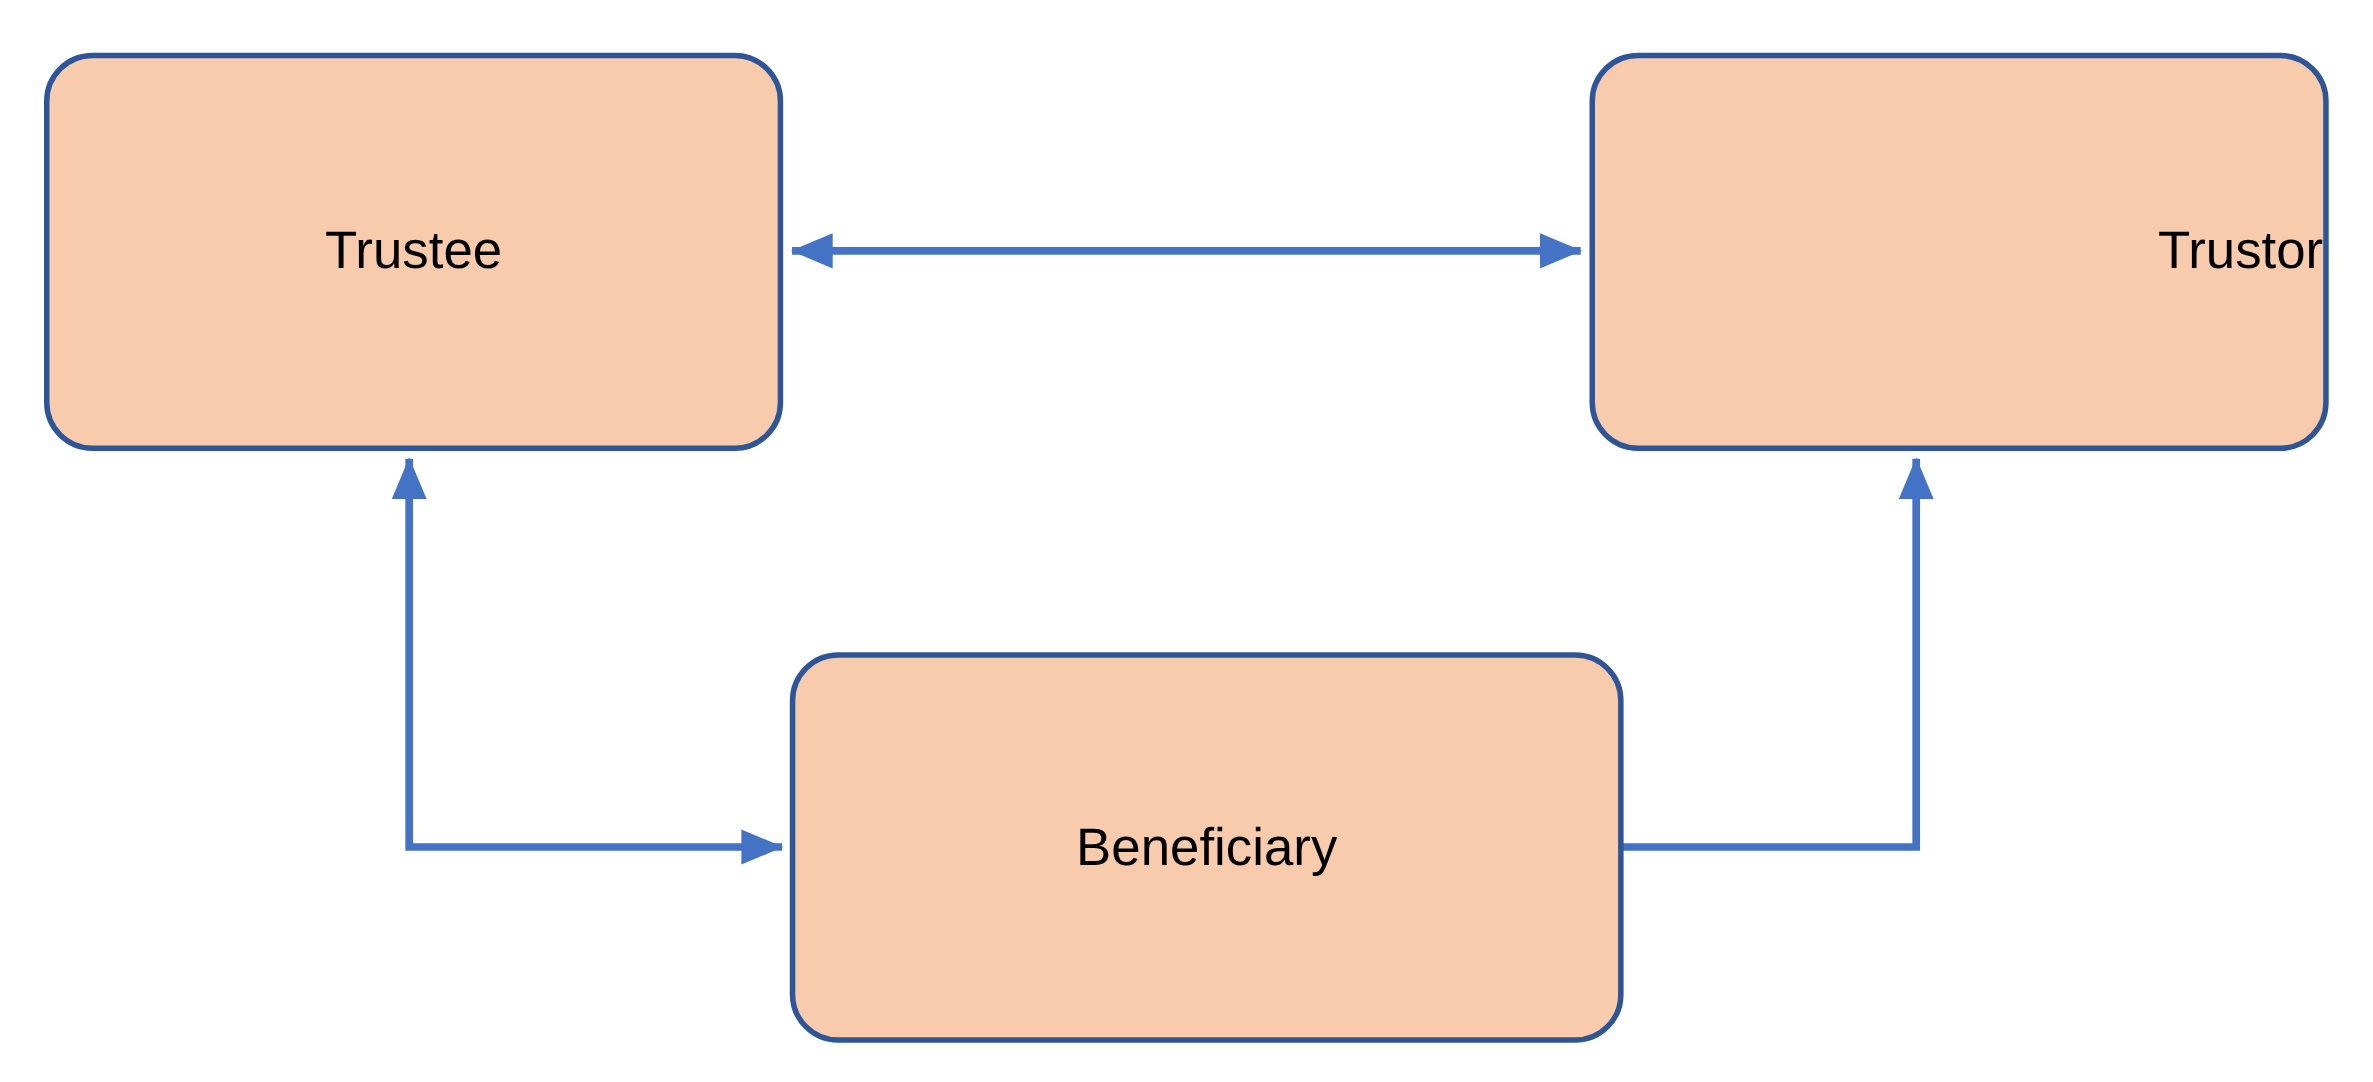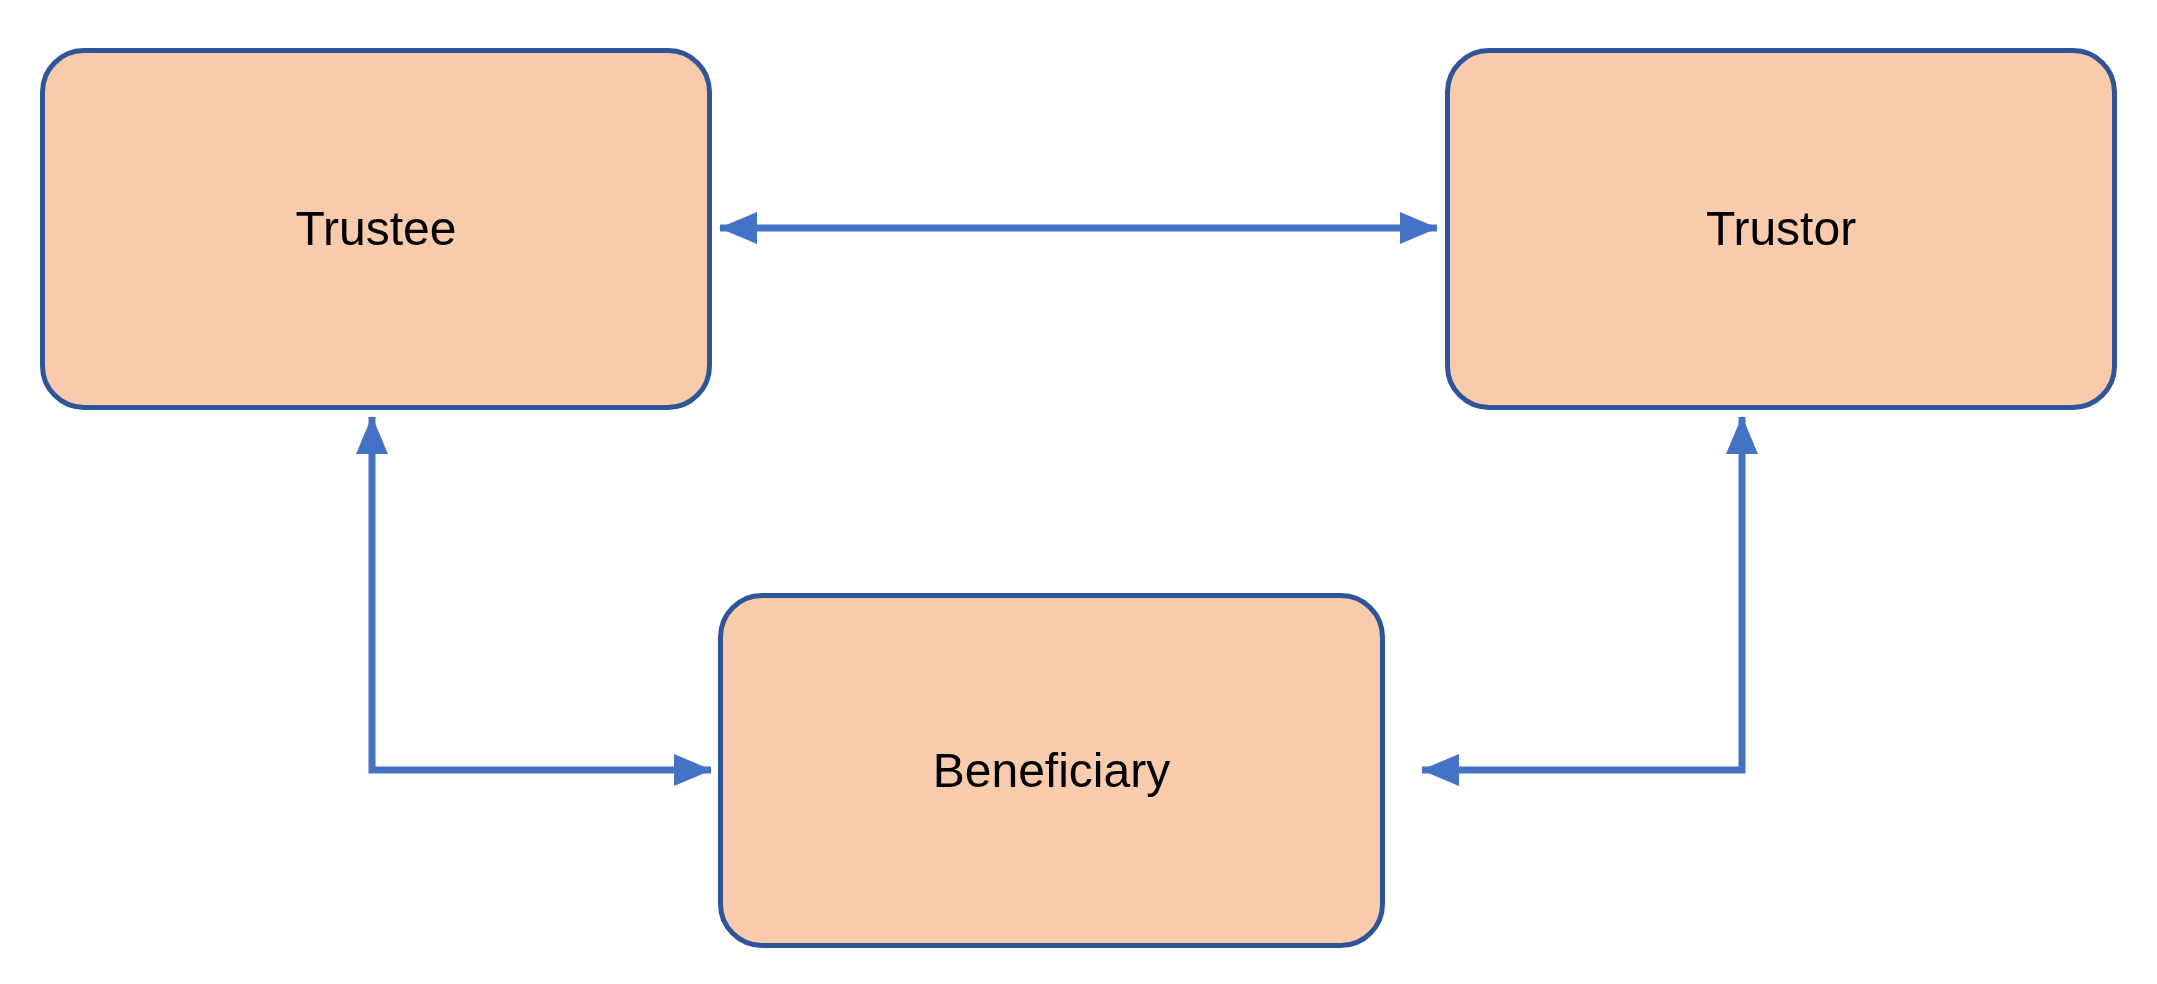--- a/index.html
+++ b/index.html
@@ -48,22 +48,22 @@
     align-items: center;
     justify-content: center;
   }
   .node .node-label {
     color: var(--label);
     font-size: 48px;
     line-height: 1;
     white-space: nowrap;
   }
   .node-trustee     { left: 40px;   top: 48px;  width: 672px; height: 362px; }
-  .node-trustor     { left: 1445px; top: 48px;  width: 672px; height: 362px; }
-  .node-beneficiary { left: 718px;  top: 593px; width: 667px; height: 355px; }
+  .node-trustor     { left: 1445px; top: 48px;  width: 672px; height: 362px; justify-content: flex-end; }
+  .node-beneficiary { left: 718px;  top: 593px; width: 758px; height: 355px; }
 </style>
 </head>
 <body>
 
 <div class="canvas">
 
   <svg class="connectors" viewBox="0 0 2157 984" xmlns="http://www.w3.org/2000/svg" aria-hidden="true">
     <defs>
       <marker id="ah" markerUnits="userSpaceOnUse" markerWidth="40" markerHeight="36" refX="37" refY="18" orient="auto-start-reverse">
         <path d="M0,2 L38,18 L0,34 Z"></path>

